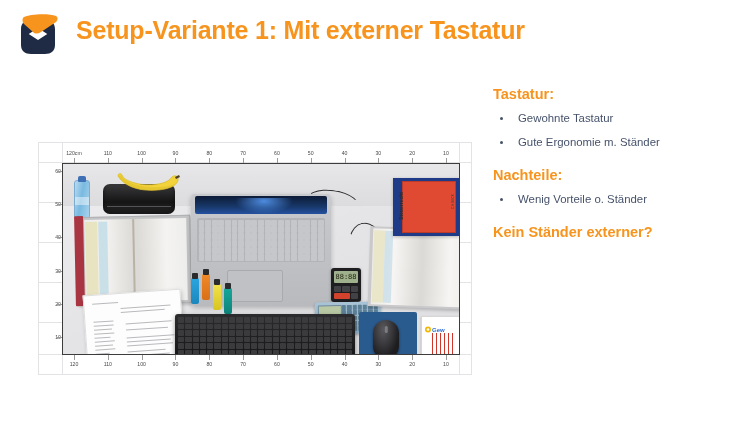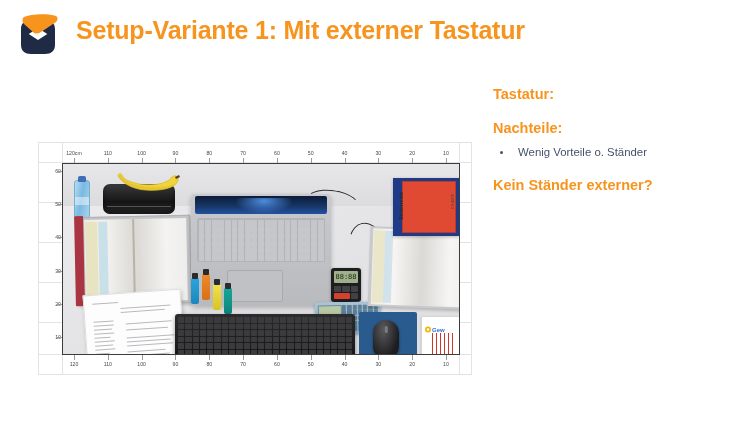--- a/index.html
+++ b/index.html
@@ -894,20 +894,24 @@
       <div class="bar" style="left:30px; top:16px; height:24px; background:#d0352a;"></div>
 
     </div>
 
   </div>
 </div>
 
 <div class="content">
 
   <div class="sec-head">Tastatur:</div>
+  <ul class="bullets">
+    <li>Gewohnte Tastatur</li>
+    <li>Gute Ergonomie m. Ständer</li>
+  </ul>
 
   <div class="sec-head gap">Nachteile:</div>
   <ul class="bullets">
     <li>Wenig Vorteile o. Ständer</li>
   </ul>
 
   <div class="sec-head gap">Kein Ständer externer?</div>
 
 </div>
 

